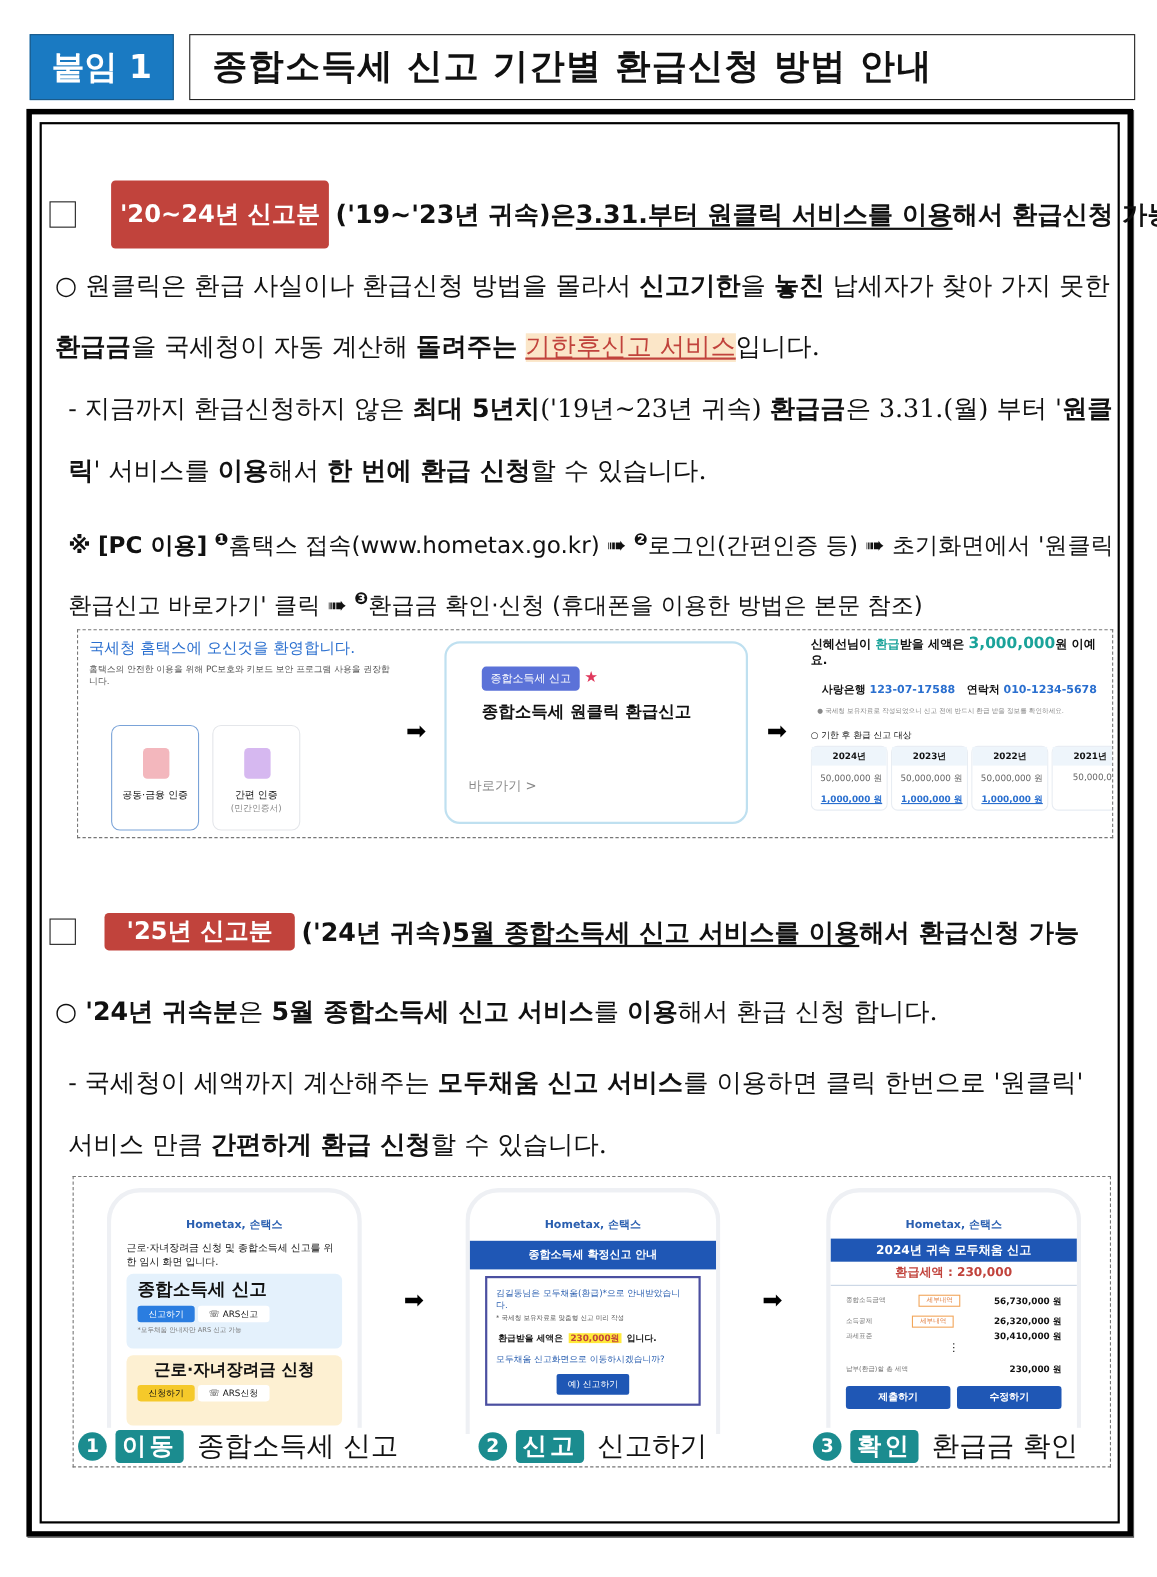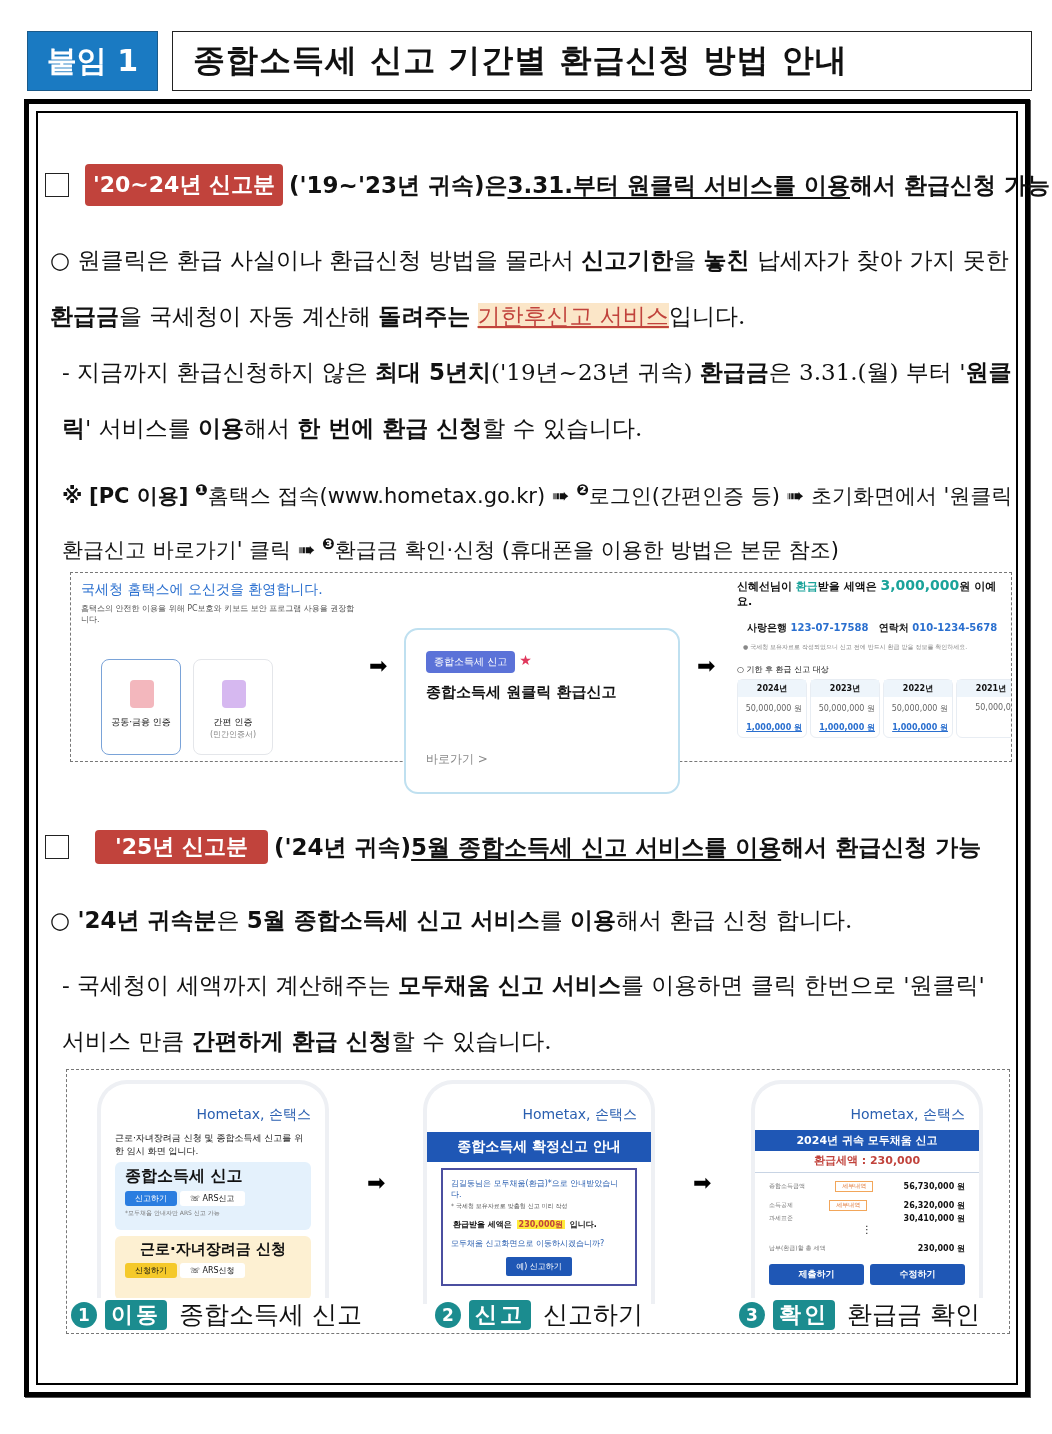--- a/index.html
+++ b/index.html
@@ -6,21 +6,21 @@
   body { width: 1052px; height: 1434px; background: #fff; font-family: "DejaVu Sans", sans-serif; color: #111; position: relative; overflow: hidden; }
 
   .title-row { position: absolute; left: 27px; top: 31px; width: 1005px; height: 60px; }
   .title-badge { position: absolute; left: 0; top: 0; width: 131px; height: 60px; background: #1a7ac2; border: 1px solid #1a5a8a; color: #fff; font-weight: bold; font-size: 30px; display: flex; align-items: center; justify-content: center; }
   .title-box { position: absolute; left: 145px; top: 0; width: 860px; height: 60px; border: 1.5px solid #222; display: flex; align-items: center; padding-left: 20px; font-weight: bold; font-size: 32px; letter-spacing: 1px; }
   .outer-frame { position: absolute; left: 24px; top: 99px; width: 1006px; height: 1298px; border: 5px solid #000; box-shadow: 1px 1px 0 #555; }
   .inner-frame { position: absolute; left: 7px; top: 7px; right: 7px; bottom: 7px; border: 2px solid #000; }
 
   .sec-head { position: absolute; left: 45px; display: flex; align-items: center; font-weight: bold; font-size: 23px; white-space: nowrap; }
   .checkbox { width: 24px; height: 24px; border: 1.5px solid #222; margin-right: 16px; }
-  .tag { background: #c1433c; color: #fff; padding: 6px 8px; border-radius: 4px; margin-right: 6px; font-size: 22px; }
+  .tag { background: #c1433c; color: #fff; padding: 16px 8px; border-radius: 4px; margin-right: 6px; font-size: 22px; margin-left: 16px; }
   .u { text-decoration: underline; text-underline-offset: 4px; }
 
   .para { position: absolute; left: 50px; width: 965px; font-family: "DejaVu Serif", serif; font-size: 23px; line-height: 56px; }
   .para b { font-family: "DejaVu Sans", sans-serif; font-weight: bold; }
   .para .hl { color: #c1433c; background: #fbe6c8; text-decoration: underline; }
 
   .note { position: absolute; left: 62px; width: 955px; font-size: 21px; line-height: 48px; font-family: "DejaVu Sans", sans-serif; }
   .note b { font-weight: bold; }
   .sup { font-size: 15px; vertical-align: super; font-weight: bold; }
 
@@ -31,54 +31,54 @@
   .pc1 .h { font-size: 14px; font-weight: normal; }
   .pc1 .h span { color: #2a6fcf; }
   .pc1 .s { font-size: 8px; color: #555; margin-top: 4px; }
   .auth { position: absolute; top: 78px; width: 80px; height: 96px; border: 1px solid #e4e6ea; border-radius: 8px; font-size: 9px; text-align: center; padding-top: 56px; }
   .auth.sel { border-color: #7aa3d8; }
   .auth .ic { position: absolute; left: 28px; top: 20px; width: 24px; height: 28px; border-radius: 4px; }
   .auth .sub { font-size: 8px; color: #888; }
 
   .arrow { position: absolute; font-size: 22px; color: #000; }
 
-  .pc2 { position: absolute; left: 333px; top: 10px; width: 276px; height: 166px; border: 2px solid #bfe0f0; border-radius: 14px; padding: 20px 20px; background: #fff; margin-top: 45px; }
+  .pc2 { position: absolute; left: 333px; top: 10px; width: 276px; height: 166px; border: 2px solid #bfe0f0; border-radius: 14px; padding: 20px 32px; background: #fff; }
   .pc2 .pill { display: inline-block; background: #5b72d8; color: #fff; font-size: 10px; padding: 4px 8px; border-radius: 4px; }
   .pc2 .star { color: #e0385c; font-size: 14px; margin-left: 4px; }
   .pc2 .ttl { font-weight: bold; font-size: 15px; margin-top: 10px; }
   .pc2 .go { position: absolute; left: 20px; bottom: 24px; color: #888; font-size: 12px; }
 
   .pc3 { position: absolute; left: 666px; top: 4px; width: 274px; height: 182px; font-size: 10px; overflow: hidden; }
   .pc3 .h { font-weight: bold; font-size: 11px; }
   .pc3 .h .g { color: #1aa39a; }
   .pc3 .h .amt { color: #1aa39a; font-size: 14px; }
   .pc3 .acct { margin: 12px 0 0 10px; font-weight: bold; font-size: 10px; }
   .pc3 .acct .bl { color: #2a6fcf; }
   .pc3 .sm { font-size: 6px; color: #888; margin: 8px 0 0 6px; }
   .pc3 .lbl { font-size: 8px; margin: 12px 0 4px 0; }
   .years { display: flex; gap: 3px; }
   .yr { width: 70px; border: 1px solid #e8edf3; border-radius: 6px; font-size: 8px; flex-shrink: 0; }
   .yr .yh { background: #eef5fb; text-align: center; font-weight: bold; padding: 3px 0; }
   .yr .v1 { text-align: right; padding: 6px 4px 0; color: #666; }
   .yr .v2 { text-align: right; padding: 8px 4px 4px; color: #2a6fcf; text-decoration: underline; font-weight: bold; }
 
   .phone { position: absolute; top: 10px; width: 232px; height: 224px; border: 4px solid #eef0f4; border-bottom: none; border-radius: 30px 30px 0 0; background: #fff; padding: 18px 14px 0; overflow: hidden; font-size: 9px; }
-  .phone .logo { text-align: right; color: #2a5fb0; font-size: 14px; font-weight: normal; margin-top: 4px; }
+  .phone .logo { text-align: center; color: #2a5fb0; font-size: 10px; font-weight: bold; margin-top: 4px; }
   .step { position: absolute; bottom: 2px; display: flex; align-items: center; font-size: 25px; white-space: nowrap; background: #fff; padding-right: 4px; }
   .step .num { width: 26px; height: 26px; border-radius: 50%; background: #1b8c8f; color: #fff; font-size: 17px; font-weight: bold; display: flex; align-items: center; justify-content: center; margin-right: 8px; }
   .step .lab { background: #1b8c8f; color: #fff; font-weight: bold; font-size: 22px; padding: 0 6px; border-radius: 4px; margin-right: 12px; letter-spacing: 3px; }
 
   .p1 .desc { font-size: 9px; margin-top: 8px; }
   .p1 .card1 { background: #e4f1fc; border-radius: 6px; margin-top: 4px; padding: 4px 10px; height: 68px; position: relative; }
   .p1 .card1 .t { font-weight: bold; font-size: 16px; }
   .btn-s { display: inline-block; font-size: 8px; padding: 2px 10px; border-radius: 3px; margin-top: 4px; }
   .p1 .card2 { background: #fdf0d2; border-radius: 6px; margin-top: 6px; padding: 4px 10px; height: 64px; }
   .p1 .card2 .t { font-weight: bold; font-size: 15px; text-align: center; }
 
-  .p2 .bar { background: #1f57b5; color: #fff; text-align: center; font-size: 14px; font-weight: bold; padding: 6px; margin: 8px -14px 0; }
+  .p2 .bar { background: #1f57b5; color: #fff; text-align: center; font-size: 10px; font-weight: bold; padding: 6px; margin: 8px -14px 0; }
   .p2 .box { border: 2px solid #4b4fa0; margin-top: 6px; padding: 8px 8px; font-size: 8px; }
   .p2 .box .l1 { color: #2a5fb0; }
   .p2 .box .l2 { font-size: 6px; color: #555; margin-top: 2px; }
   .p2 .box .l3 { font-weight: bold; margin-top: 8px; }
   .p2 .box .l3 span { background: #ffea3a; color: #c1433c; padding: 0 2px; }
   .p2 .box .l4 { color: #2a5fb0; margin-top: 8px; }
   .p2 .box .b { display: block; margin: 8px auto 0; width: 66px; background: #1f57b5; color: #fff; text-align: center; font-size: 8px; padding: 4px; border-radius: 2px; }
 
   .p3 .bar { background: #1f57b5; color: #fff; text-align: center; font-size: 11px; font-weight: bold; padding: 3px; margin: 6px -14px 0; }
   .p3 .refund { color: #c1433c; font-weight: bold; text-align: center; font-size: 11px; padding: 2px 0 4px; border-bottom: 1px solid #c8d4e4; margin: 0 -14px; }

